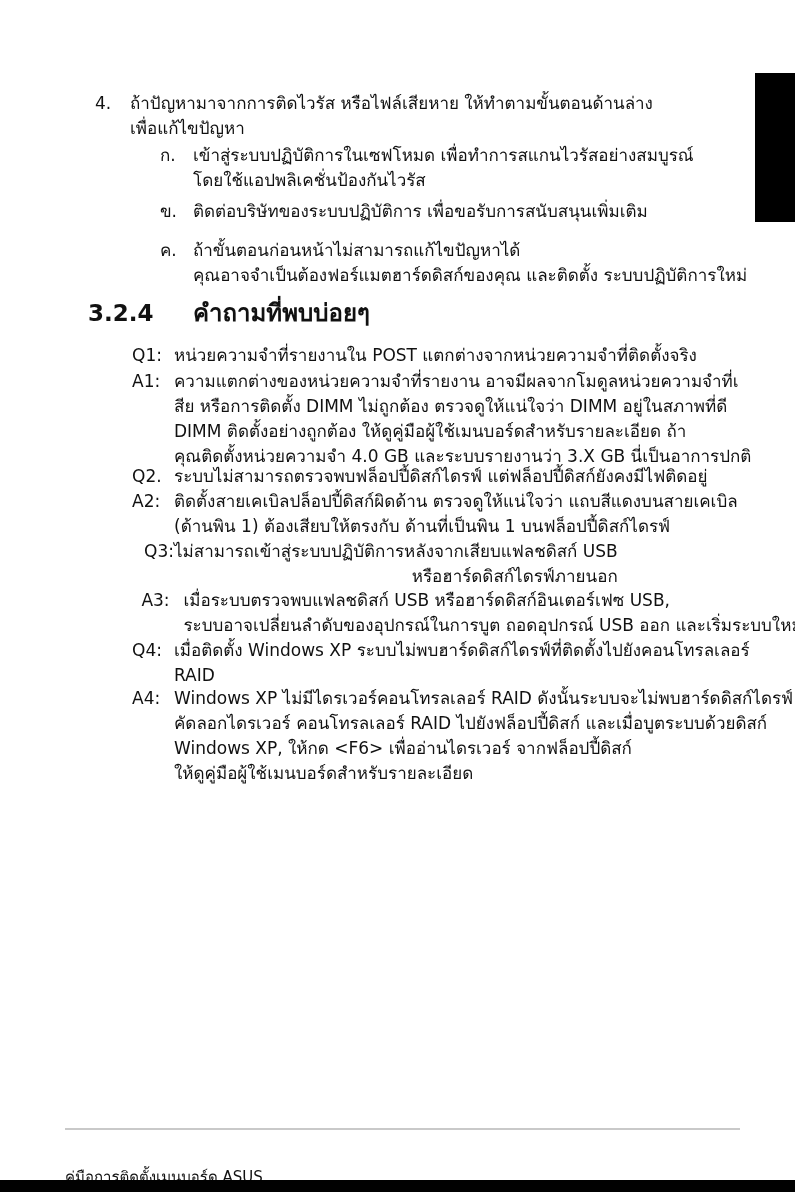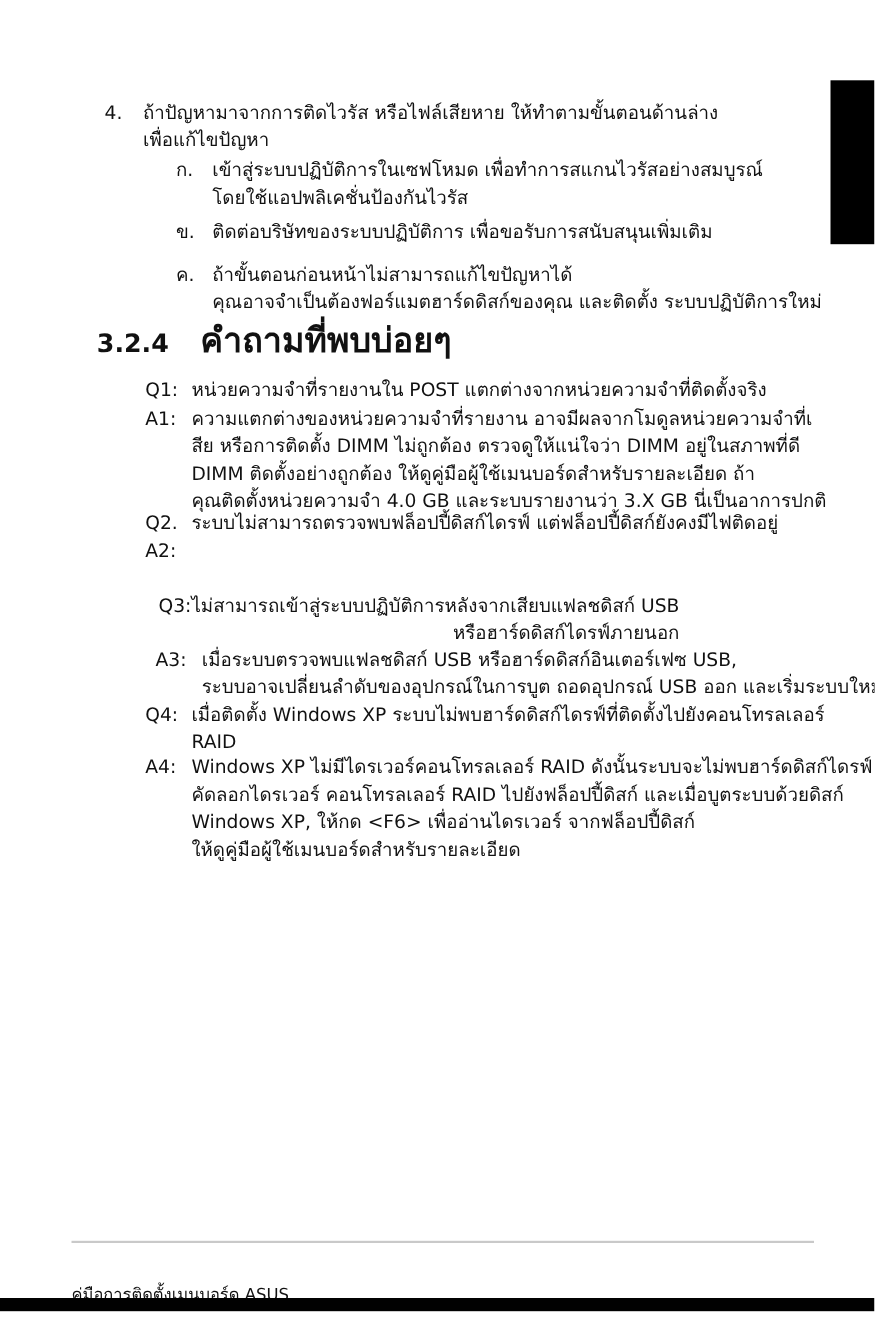--- a/index.html
+++ b/index.html
@@ -16,23 +16,23 @@
   
   #item4{left:95px;top:91px;width:660px;}
   #item4 .label{width:35px;}
   .subitem{left:160px;width:600px;}
   .subitem .label{width:33px;}
   #sub-ka{top:143px;}
   #sub-kho{top:199px;}
   #sub-kh{top:238px;}
 
   
-  #heading{left:88px;top:297px;display:flex;gap:5px;}
+  #heading{left:88px;top:297px;display:flex;gap:16px;}
   #heading .h-num{font-size:23px;font-weight:bold;line-height:32px;width:89px;}
-  #heading .h-title{font-size:31px;font-weight:bold;line-height:32px;font-family:Liberation Mono, monospace;}
+  #heading .h-title{font-size:24px;font-weight:bold;line-height:32px;}
 
   
   .faq-row{left:86px;width:680px;margin-left:46px;}
   .faq-row .label{width:42px;}
   #faq-0{top:343px;}
   #faq-1{top:369px;}
   #faq-2{top:464px;}
   #faq-3{top:489px;}
   #faq-4{top:539px;text-align:right;}
   #faq-5{top:588px;justify-content:center;}
@@ -90,20 +90,22 @@
 สีย หรือการติดตั้ง DIMM ไม่ถูกต้อง ตรวจดูให้แน่ใจว่า DIMM อยู่ในสภาพที่ดี
 DIMM ติดตั้งอย่างถูกต้อง ให้ดูคู่มือผู้ใช้เมนบอร์ดสำหรับรายละเอียด ถ้า
 คุณติดตั้งหน่วยความจำ 4.0 GB และระบบรายงานว่า 3.X GB นี่เป็นอาการปกติ</div>
 </div>
 <div id="faq-2" class="abs row faq-row">
   <div class="label">Q2.</div>
   <div class="body-text">ระบบไม่สามารถตรวจพบฟล็อปปี้ดิสก์ไดรฟ์ แต่ฟล็อปปี้ดิสก์ยังคงมีไฟติดอยู่</div>
 </div>
 <div id="faq-3" class="abs row faq-row">
   <div class="label">A2:</div>
+  <div class="body-text">ติดตั้งสายเคเบิลปล็อปปี้ดิสก์ผิดด้าน  ตรวจดูให้แน่ใจว่า แถบสีแดงบนสายเคเบิล
+(ด้านพิน 1) ต้องเสียบให้ตรงกับ ด้านที่เป็นพิน 1 บนฟล็อปปี้ดิสก์ไดรฟ์</div>
 </div>
 <div id="faq-4" class="abs row faq-row">
   <div class="label">Q3:</div>
   <div class="body-text">ไม่สามารถเข้าสู่ระบบปฏิบัติการหลังจากเสียบแฟลชดิสก์ USB
 หรือฮาร์ดดิสก์ไดรฟ์ภายนอก</div>
 </div>
 <div id="faq-5" class="abs row faq-row">
   <div class="label">A3:</div>
   <div class="body-text">เมื่อระบบตรวจพบแฟลชดิสก์ USB หรือฮาร์ดดิสก์อินเตอร์เฟซ USB,
 ระบบอาจเปลี่ยนลำดับของอุปกรณ์ในการบูต ถอดอุปกรณ์ USB ออก และเริ่มระบบใหม่</div>

